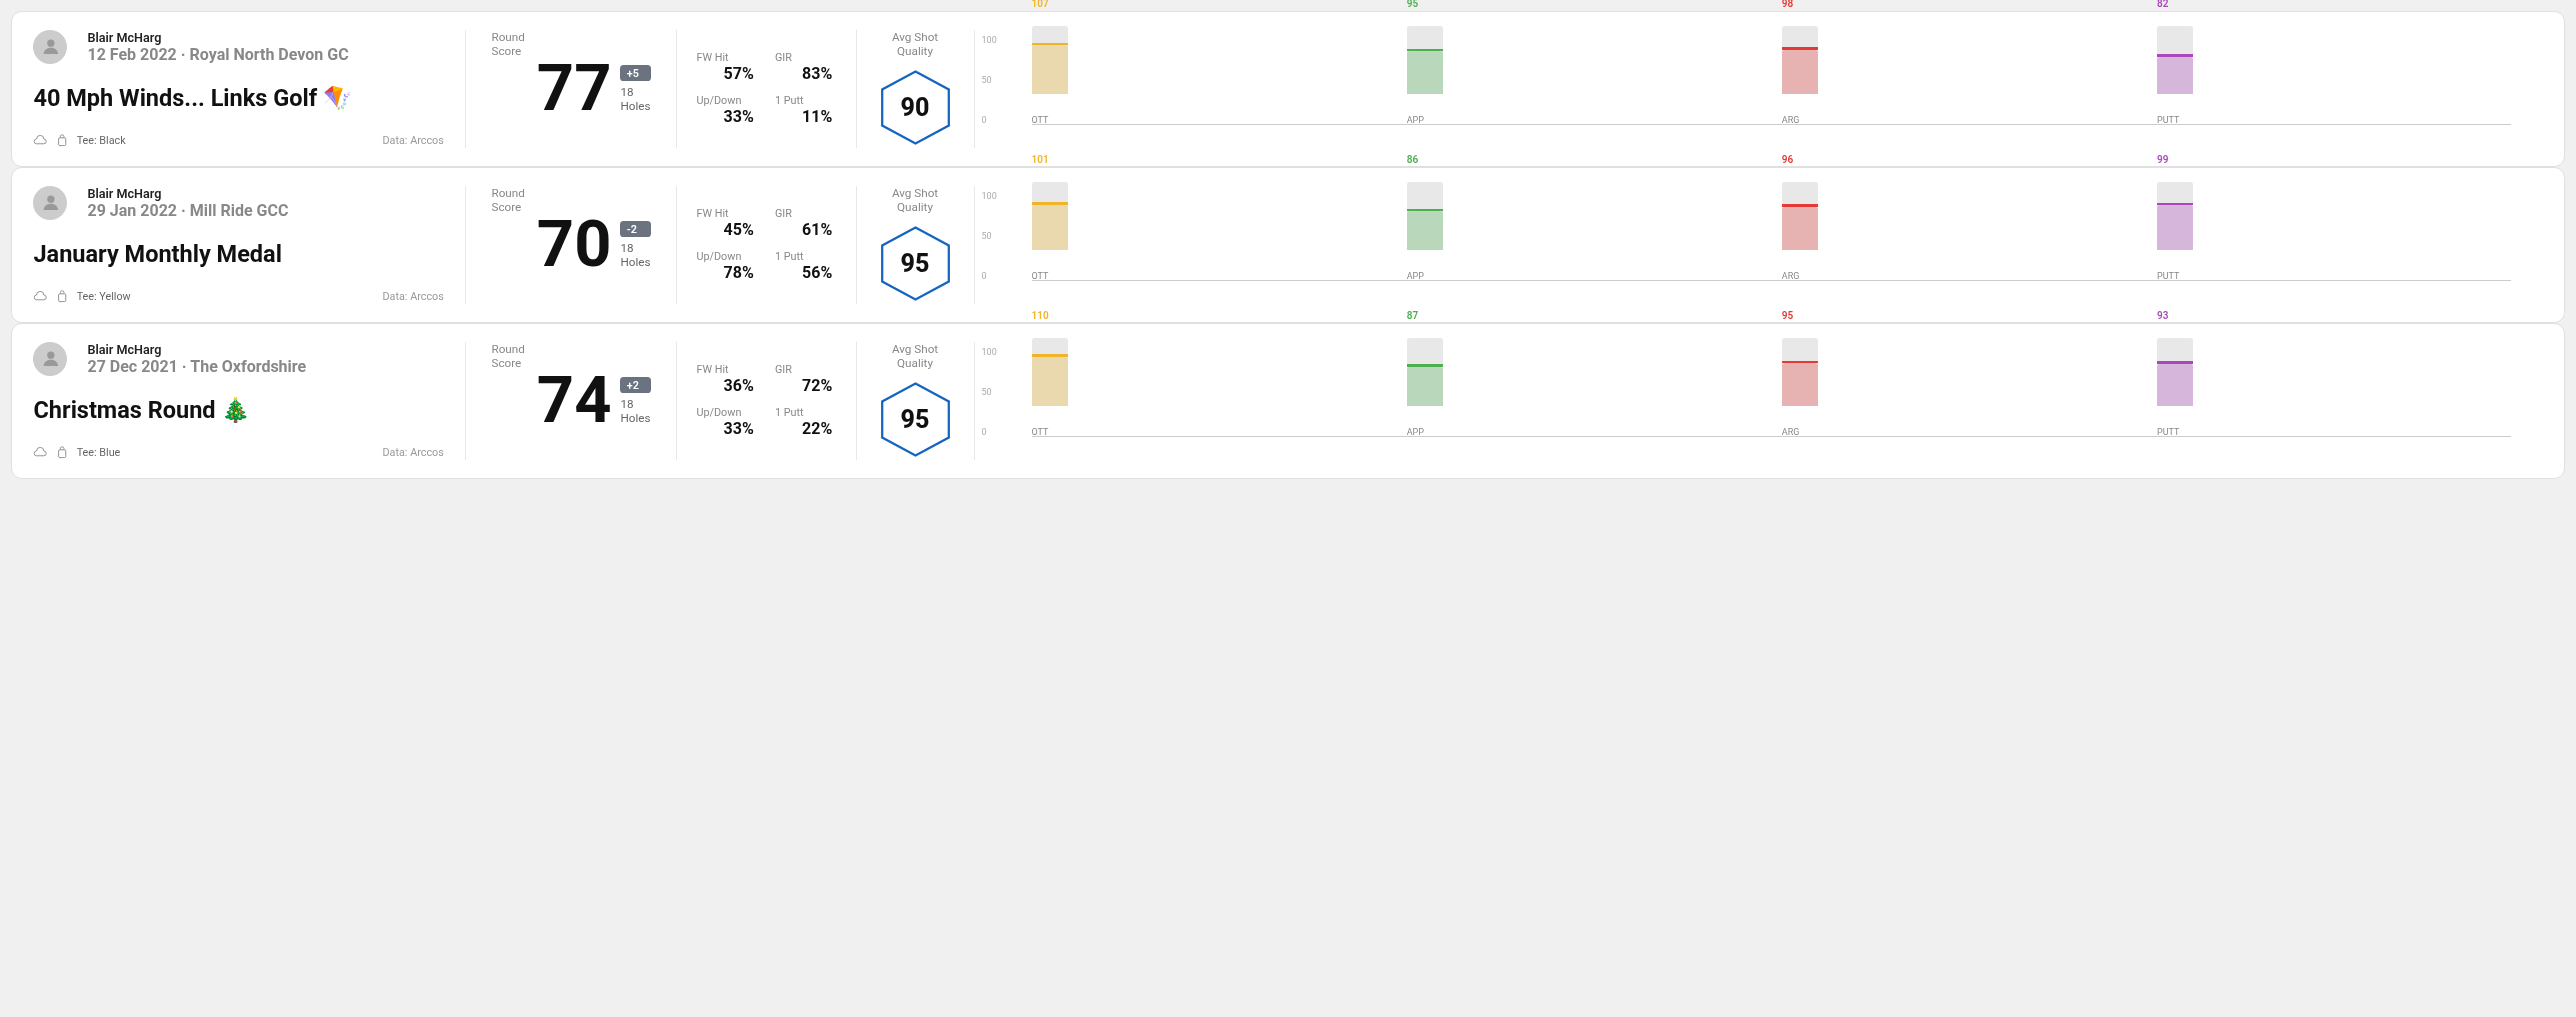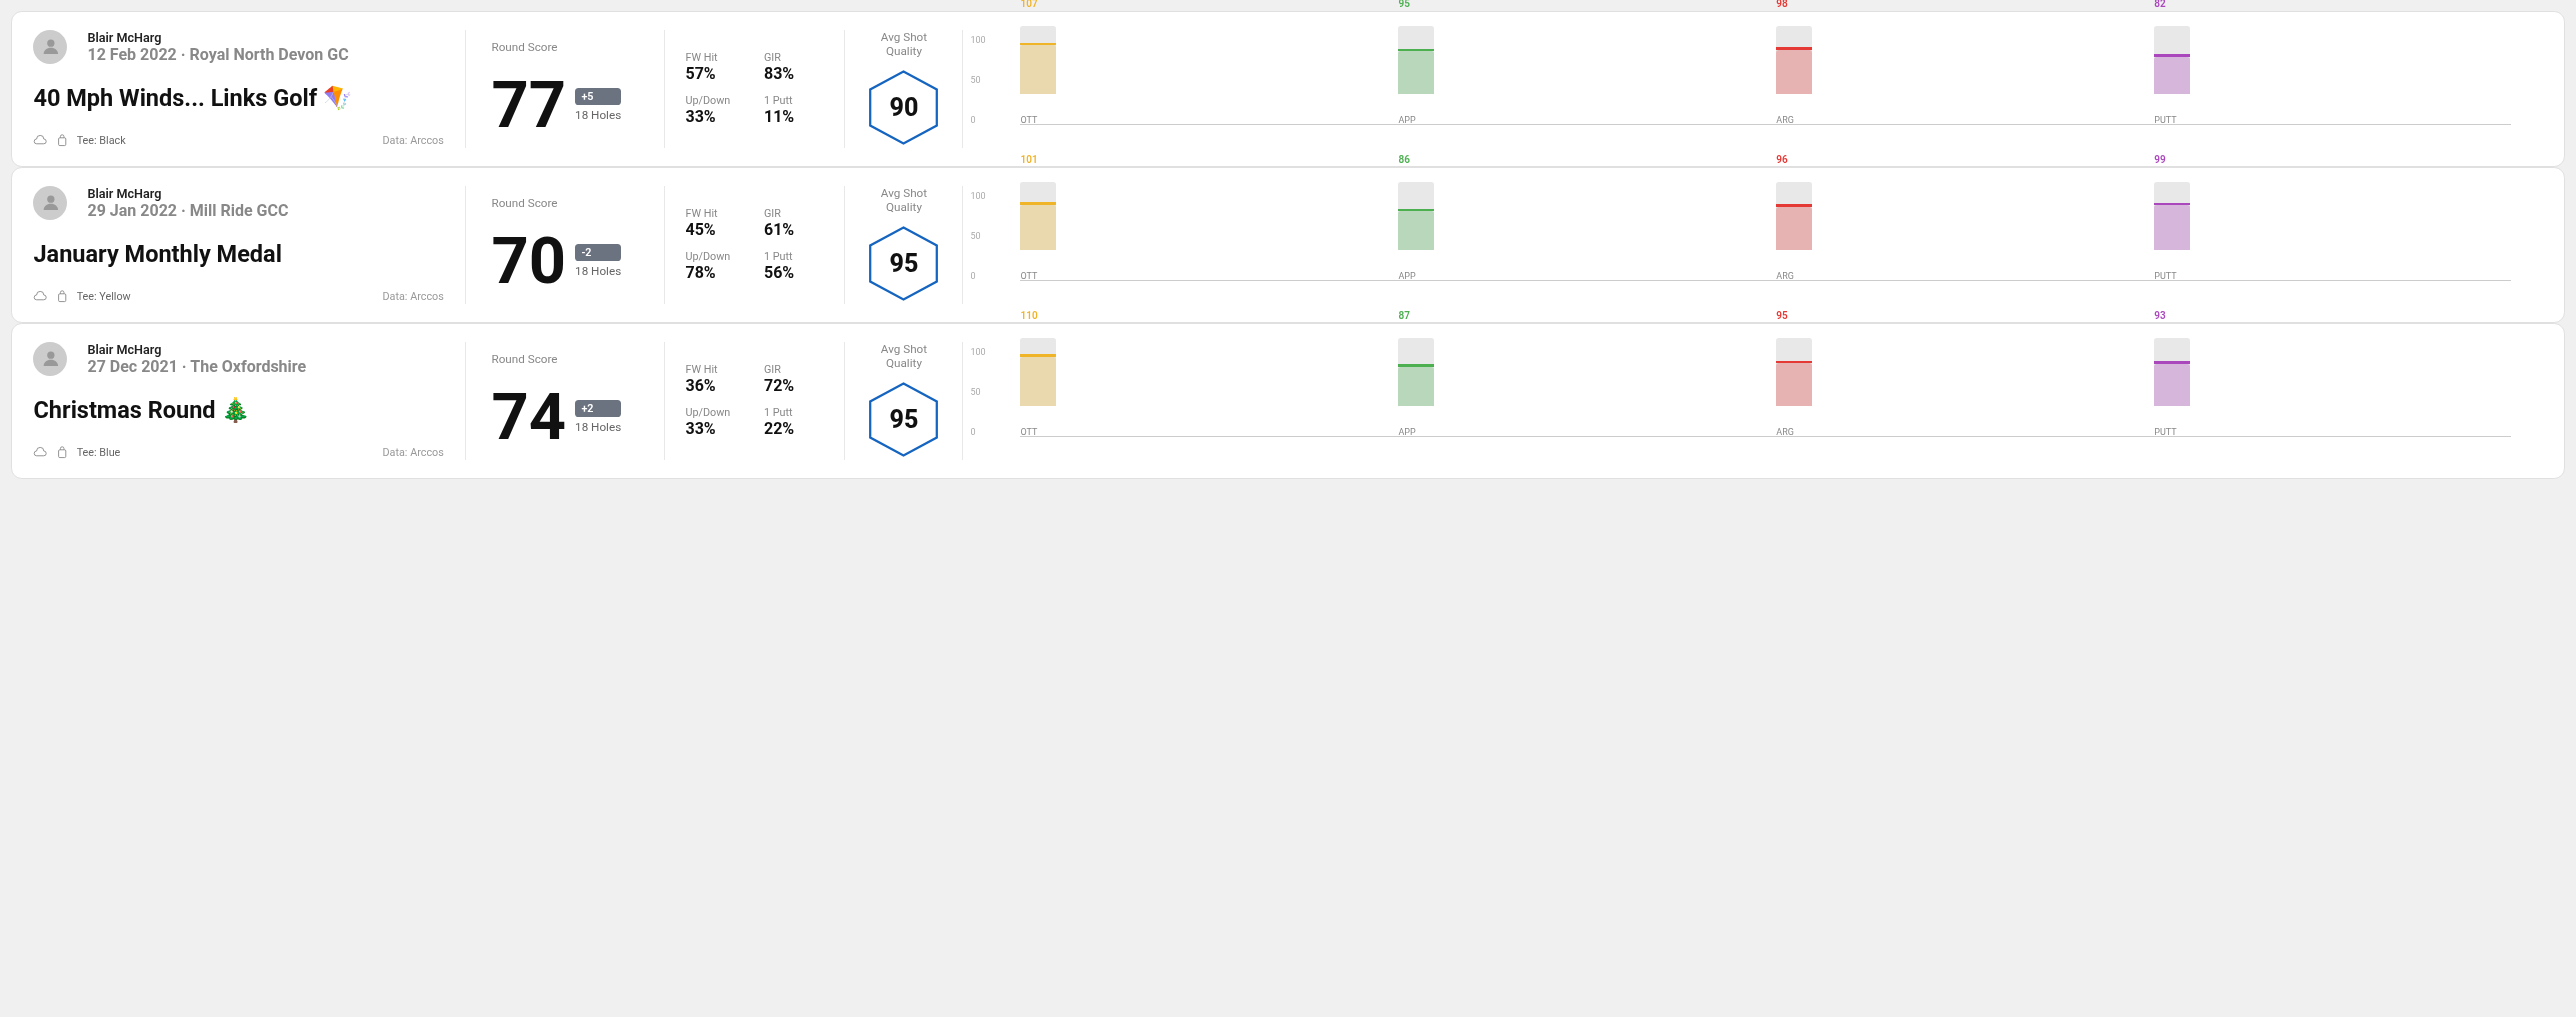--- a/index.html
+++ b/index.html
@@ -78,21 +78,21 @@
     }
     .data-source {
       font-size: 10.8px;
       color: #999;
     }
     .card-middle {
       flex: 0 0 199px;
       padding: 0 25px;
       border-right: 0.9px solid #e8e8e8;
       display: flex;
-      flex-direction: column;
+      flex-direction: row;
       justify-content: center;
       gap: 12px;
     }
     .section-label {
       font-size: 11.7px;
       color: #888;
       margin-bottom: 7.2px;
     }
     .score-row {
       display: flex;
@@ -139,20 +139,21 @@
     }
     .stat-item {}
     .stat-label {
       font-size: 10.8px;
       color: #888;
     }
     .stat-value {
       font-size: 16px;
       font-weight: 700;
       color: #111;
+      margin-left: 27px;
     }
     .quality-section {
       flex: 0 0 108px;
       padding: 0 18px;
       display: flex;
       flex-direction: column;
       align-items: center;
       justify-content: center;
       border-right: 0.9px solid #e8e8e8;
     }

